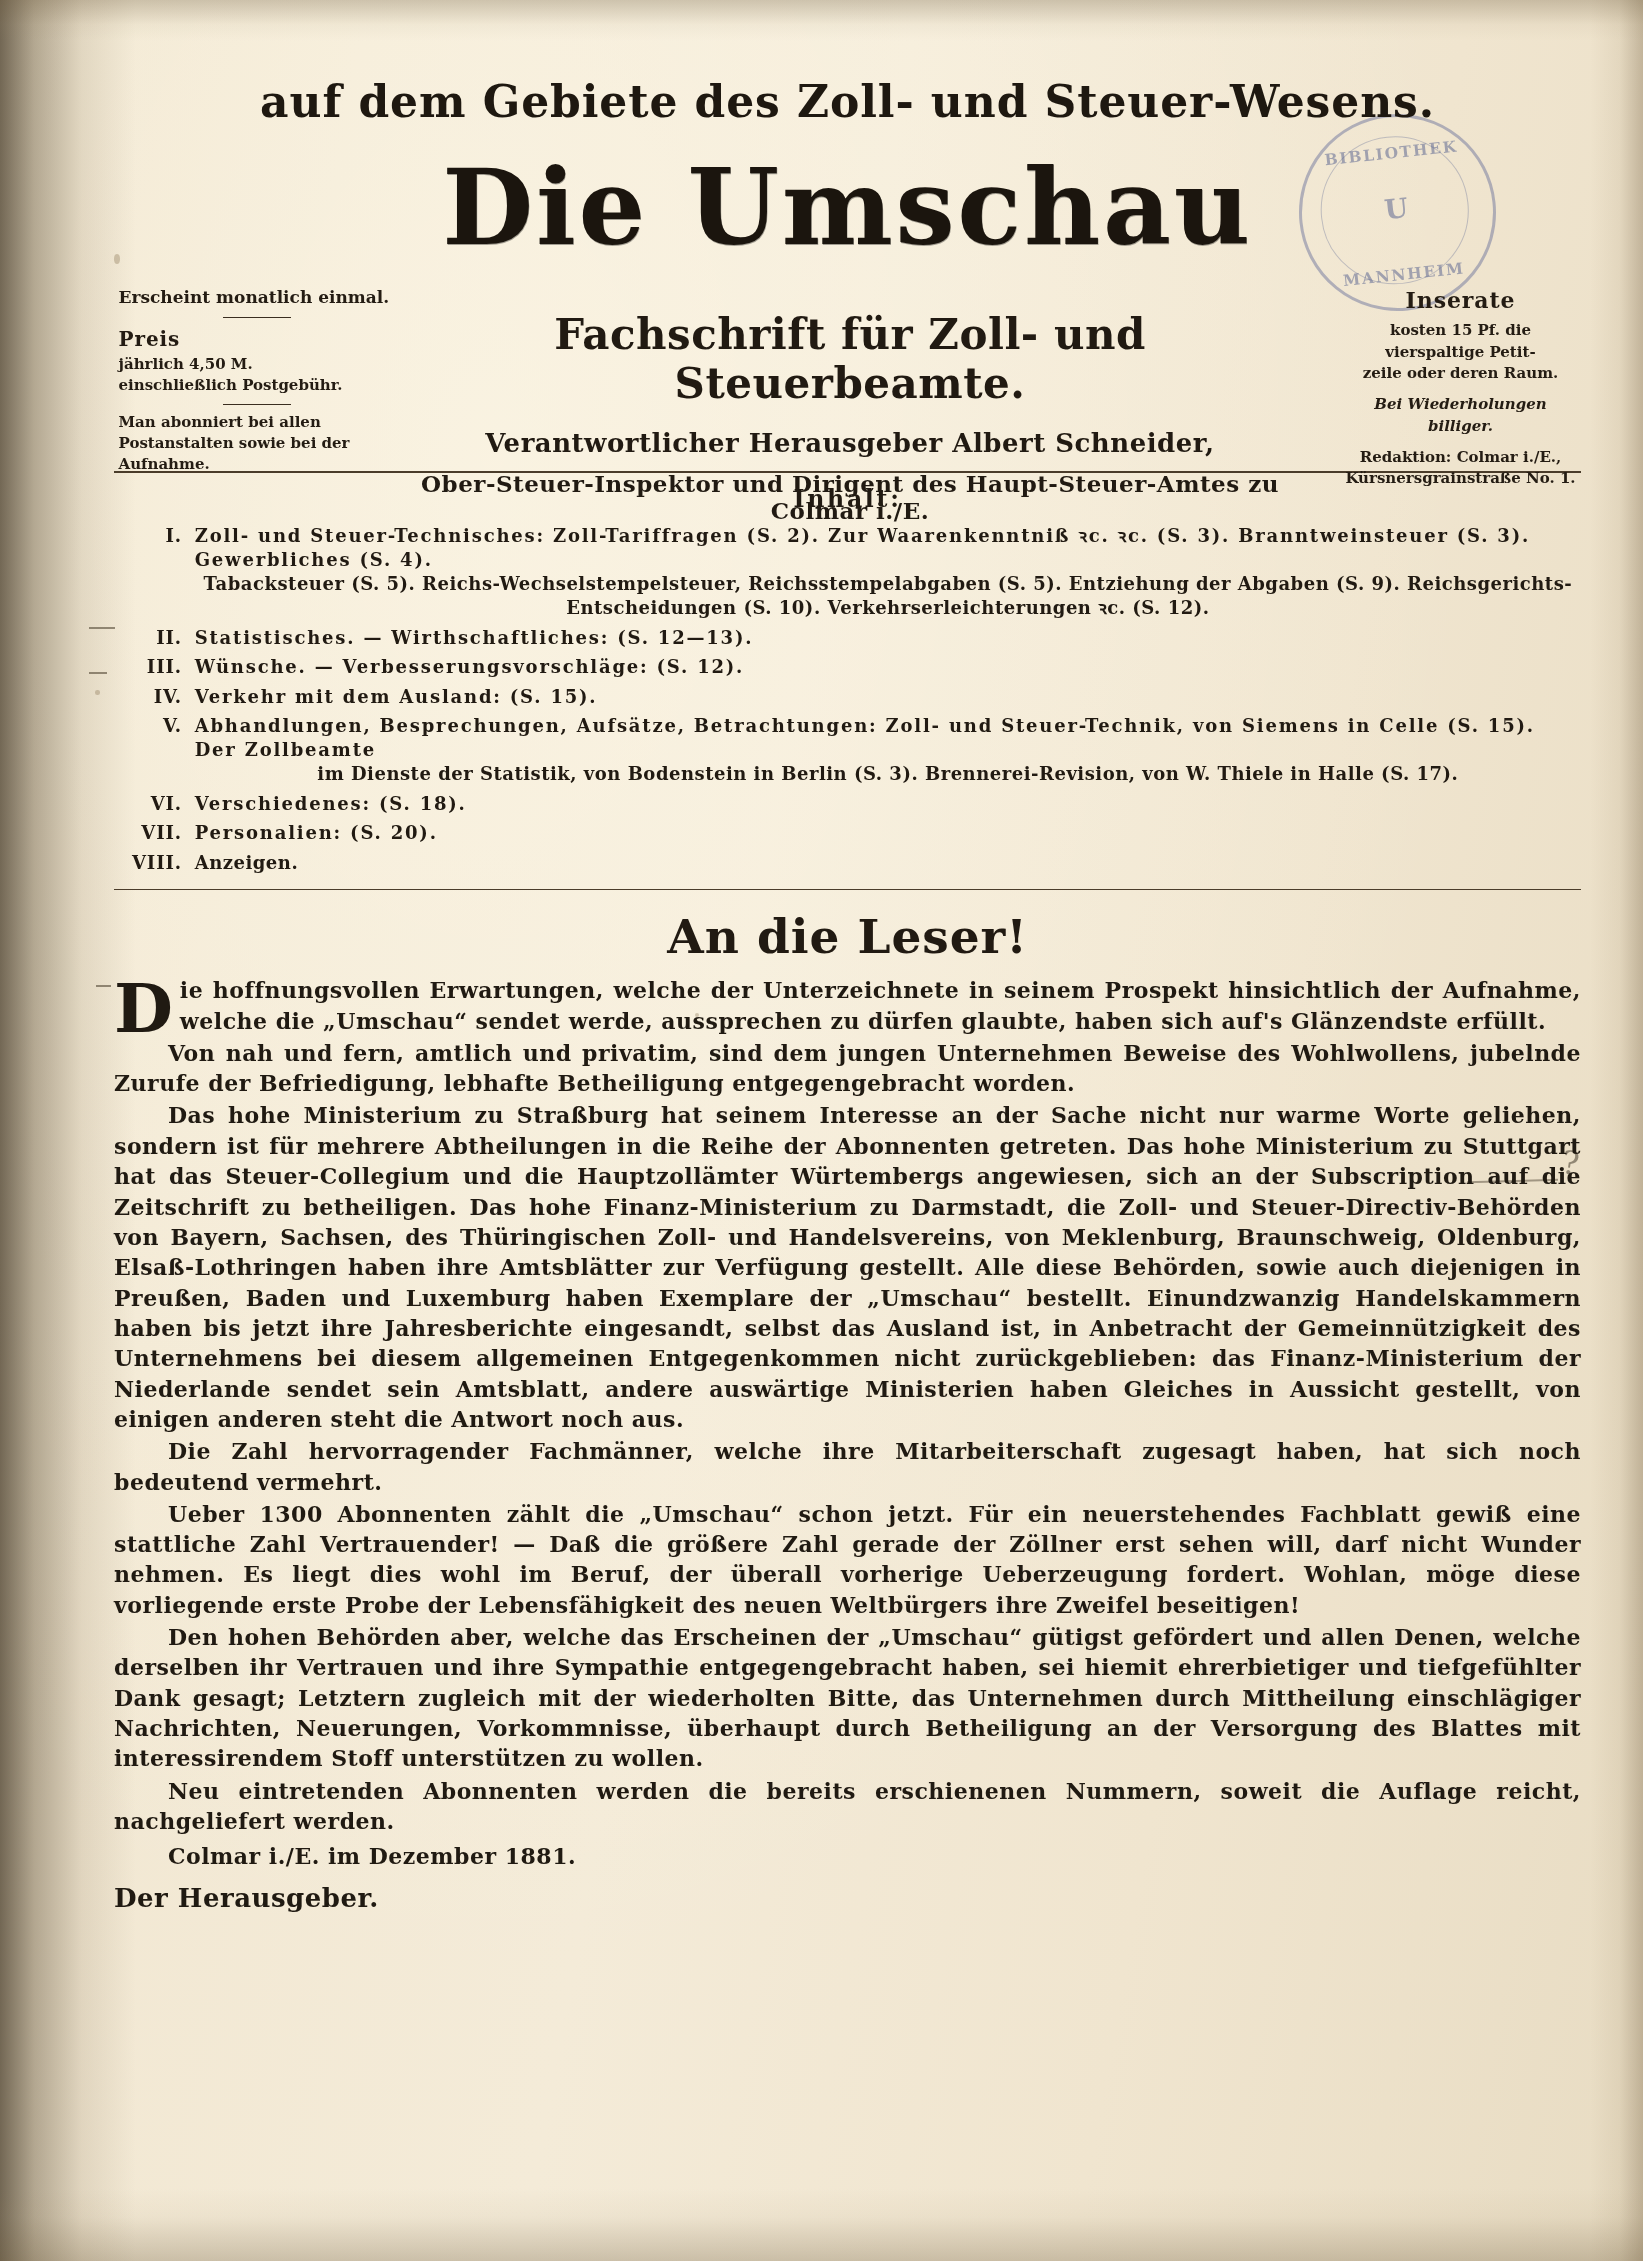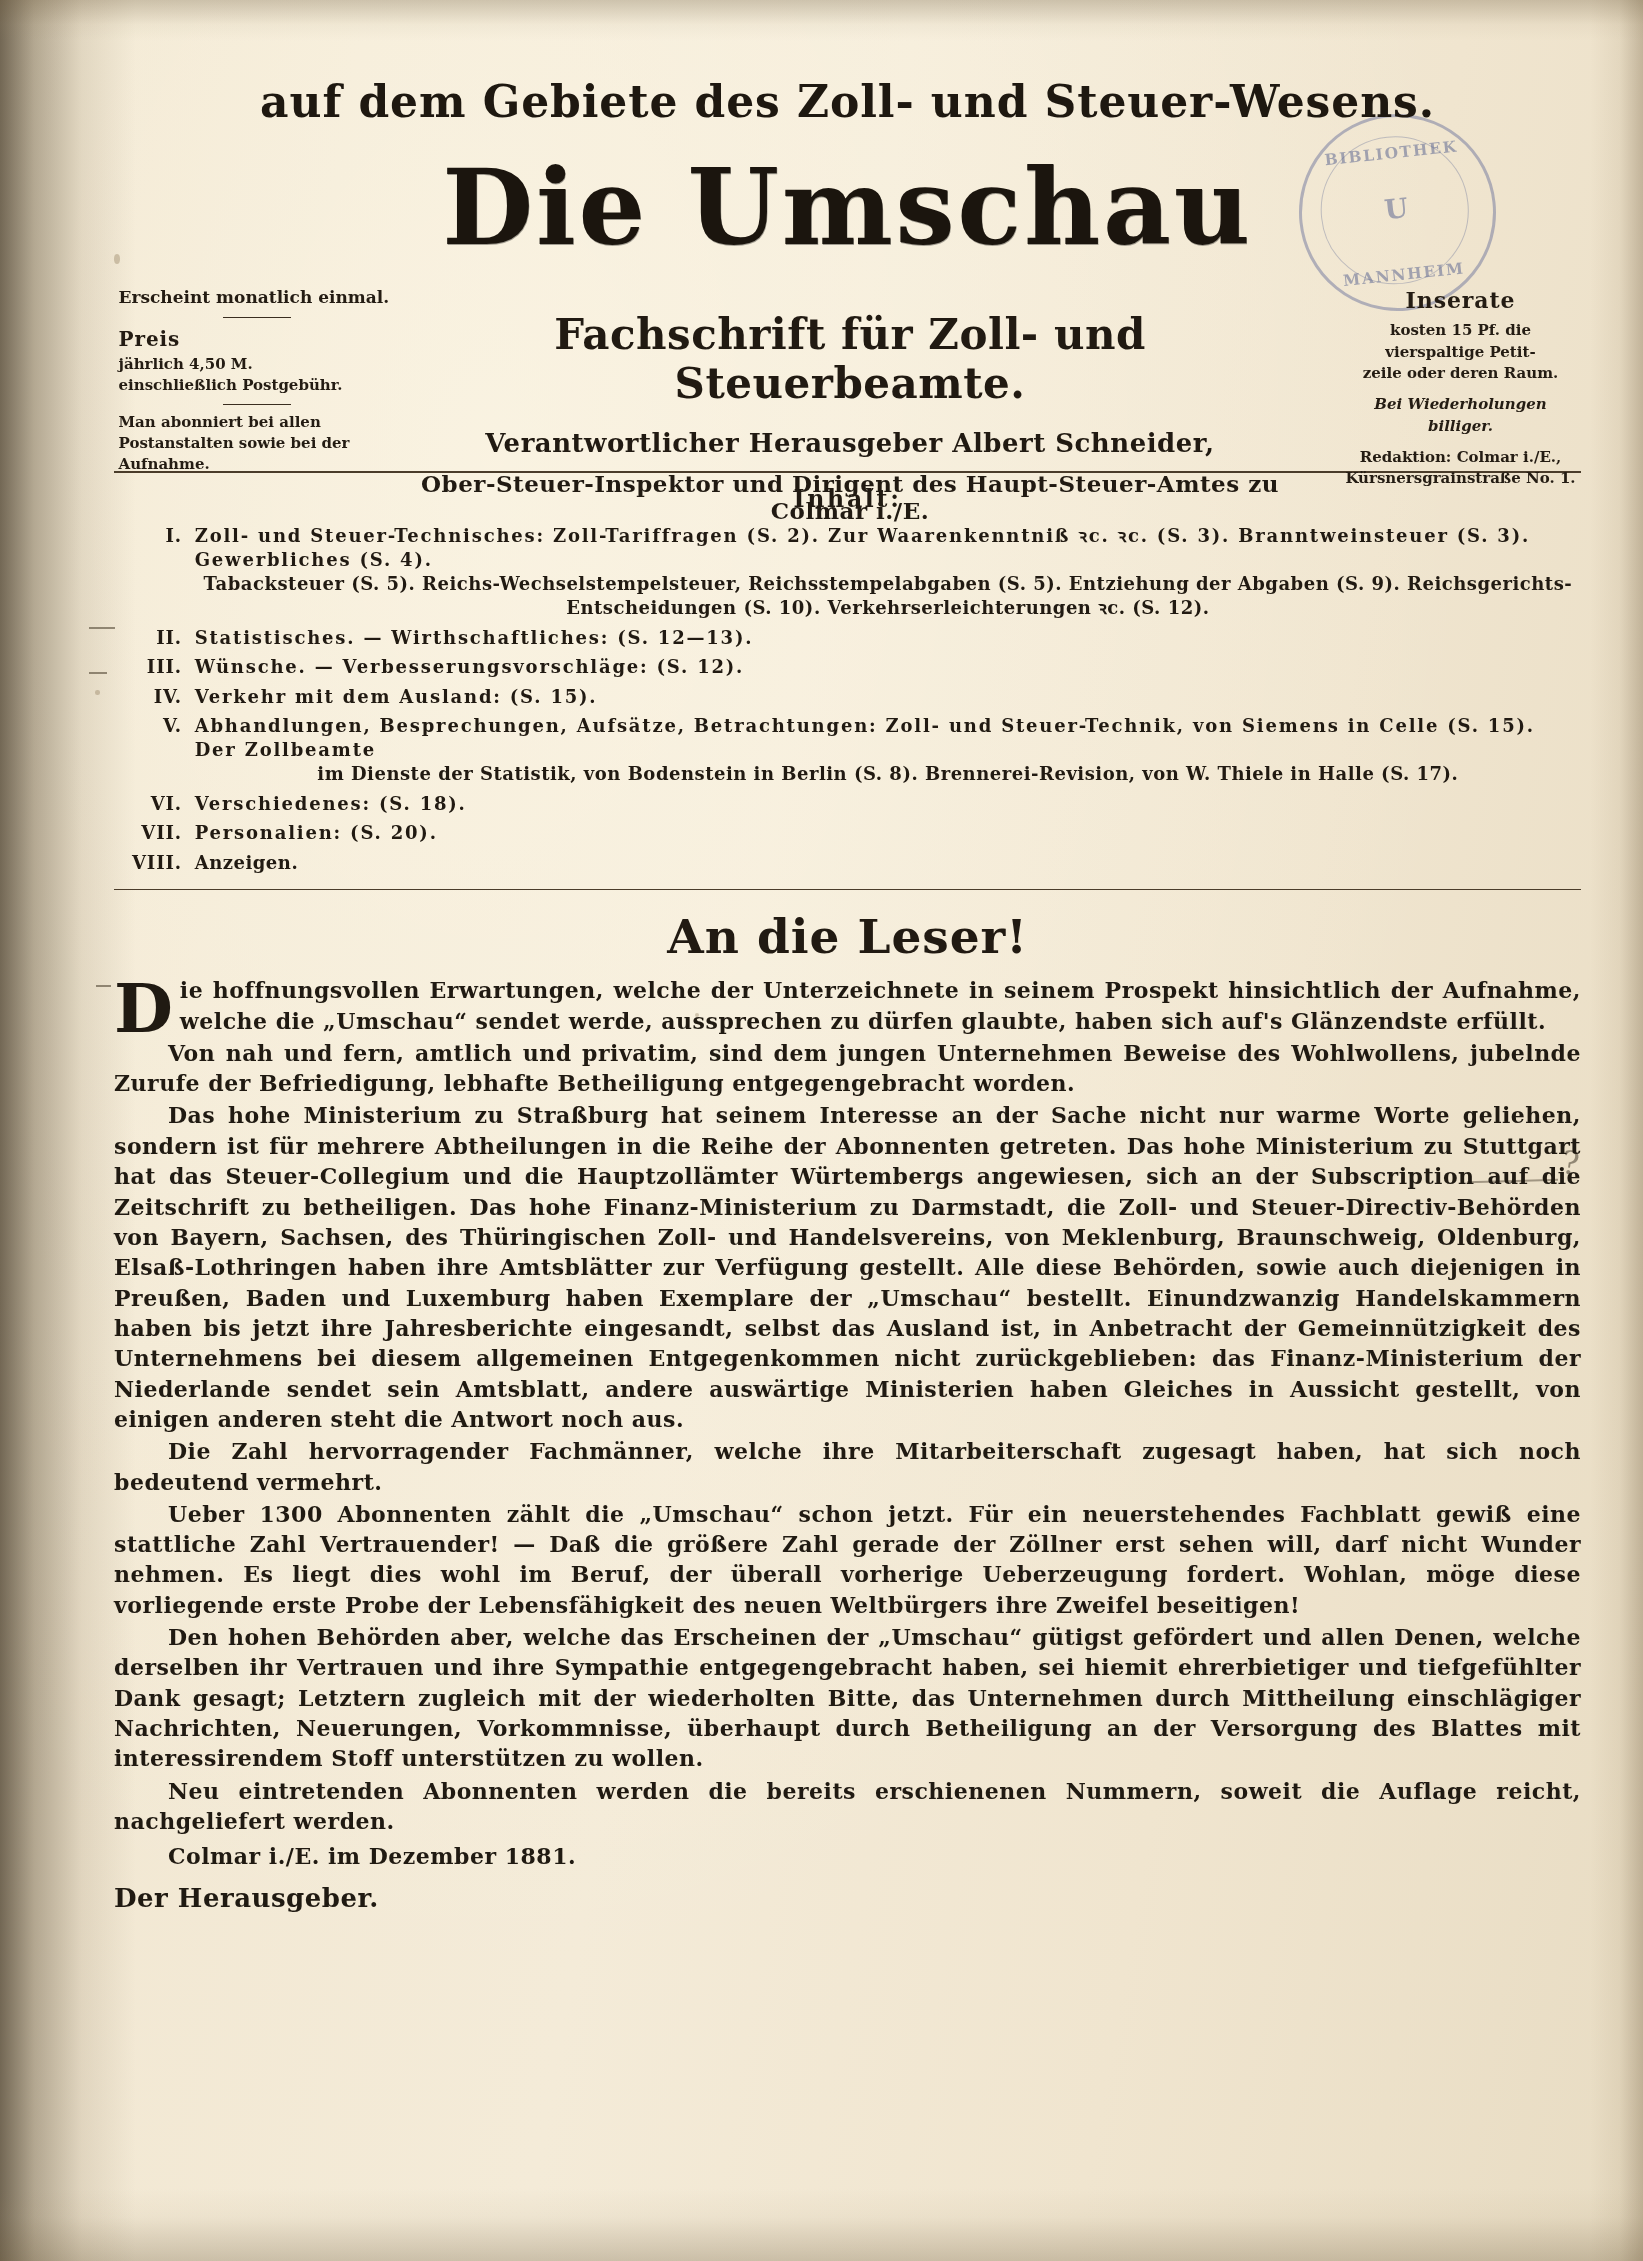--- a/index.html
+++ b/index.html
@@ -370,21 +370,21 @@
           <td class="txt sp">Wünsche. — Verbesserungsvorschläge: (S. 12).</td>
         </tr>
         <tr>
           <td class="num">IV.</td>
           <td class="txt sp">Verkehr mit dem Ausland: (S. 15).</td>
         </tr>
         <tr>
           <td class="num">V.</td>
           <td class="txt">
             <span class="sp">Abhandlungen, Besprechungen, Aufsätze, Betrachtungen: Zoll- und Steuer-Technik, von Siemens in Celle (S. 15). Der Zollbeamte</span>
-            <span class="ctr">im Dienste der Statistik, von Bodenstein in Berlin (S. 8). Brennerei-Revision, von W. Thiele in Halle (S. 17).</span>
+            <span class="ctr">im Dienste der Statistik, von Bodenstein in Berlin (S. 3). Brennerei-Revision, von W. Thiele in Halle (S. 17).</span>
           </td>
         </tr>
         <tr>
           <td class="num">VI.</td>
           <td class="txt sp">Verschiedenes: (S. 18).</td>
         </tr>
         <tr>
           <td class="num">VII.</td>
           <td class="txt sp">Personalien: (S. 20).</td>
         </tr>

